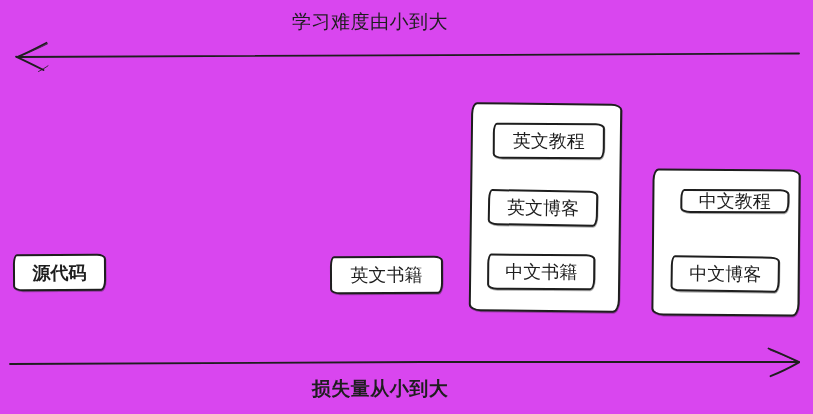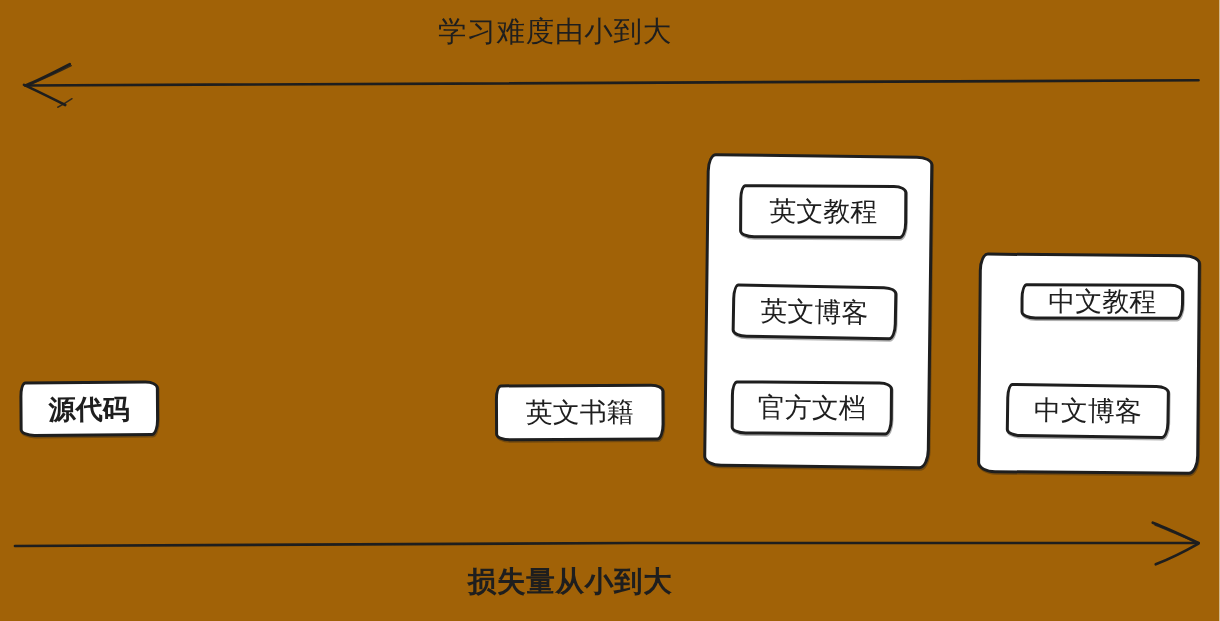--- a/index.html
+++ b/index.html
@@ -4,21 +4,21 @@
 <style>
   html, body {
     margin: 0;
     padding: 0;
     background: #ffffff;
   }
   .stage {
     position: relative;
     width: 813px;
     height: 414px;
-    background: #a16207;
+    background: #d946ef;
     font-family: "DejaVu Sans", "Liberation Sans", sans-serif;
     color: #1e1e1e;
     overflow: hidden;
   }
   .axis-label {
     position: absolute;
     font-size: 19px;
     line-height: 24px;
     text-align: center;
     white-space: nowrap;
@@ -114,21 +114,21 @@
   </div>
 
   <div class="group-box g1">
     <div class="sketch-box i1">
       <span>英文教程</span>
     </div>
     <div class="sketch-box i2">
       <span>英文博客</span>
     </div>
     <div class="sketch-box i3">
-      <span>官方文档</span>
+      <span>中文书籍</span>
     </div>
   </div>
 
   <div class="group-box g2">
     <div class="sketch-box i1">
       <span>中文教程</span>
     </div>
     <div class="sketch-box i2">
       <span>中文博客</span>
     </div>

